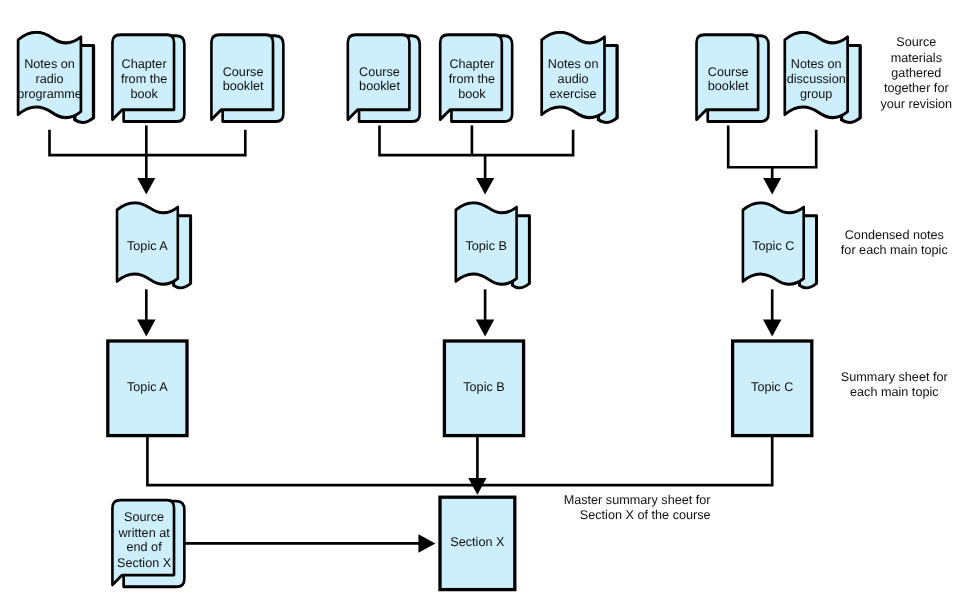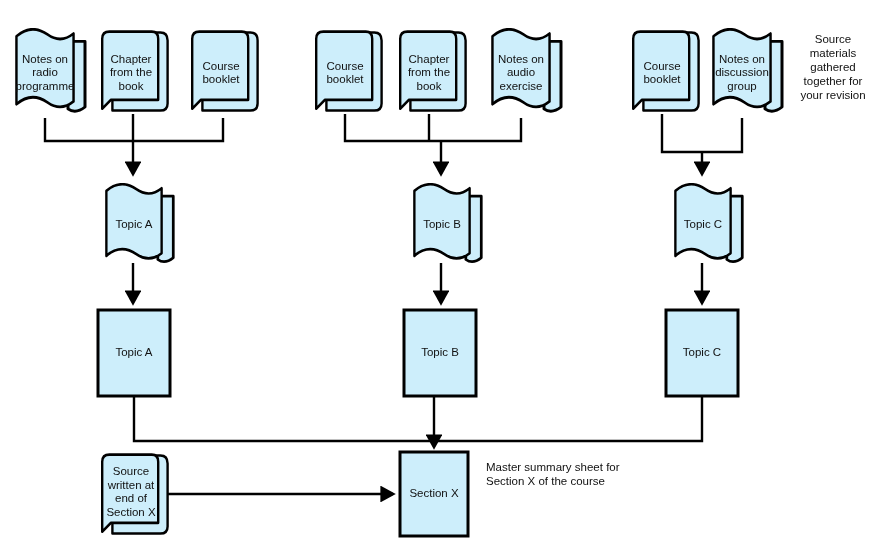--- a/index.html
+++ b/index.html
@@ -184,16 +184,20 @@
 written at
 end of
 Section X</div>
   <div class="node-label" style="left:400px;top:452px;width:68px;height:84px;">Section X</div>
 
   <div class="annotation" style="left:790px;top:32px;width:86px;">Source
 materials
 gathered
 together for
 your revision</div>
-  <div class="annotation" style="left:486px;top:460px;width:160px;text-align:left;">Master summary sheet for
+  <div class="annotation" style="left:748px;top:207px;width:130px;">Condensed notes
+for each main topic</div>
+  <div class="annotation" style="left:748px;top:336px;width:130px;">Summary sheet for
+each main topic</div>
+  <div class="annotation" style="left:486px;top:448px;width:160px;text-align:right;">Master summary sheet for
 Section X of the course</div>
 
 </div>
 
 </body></html>

